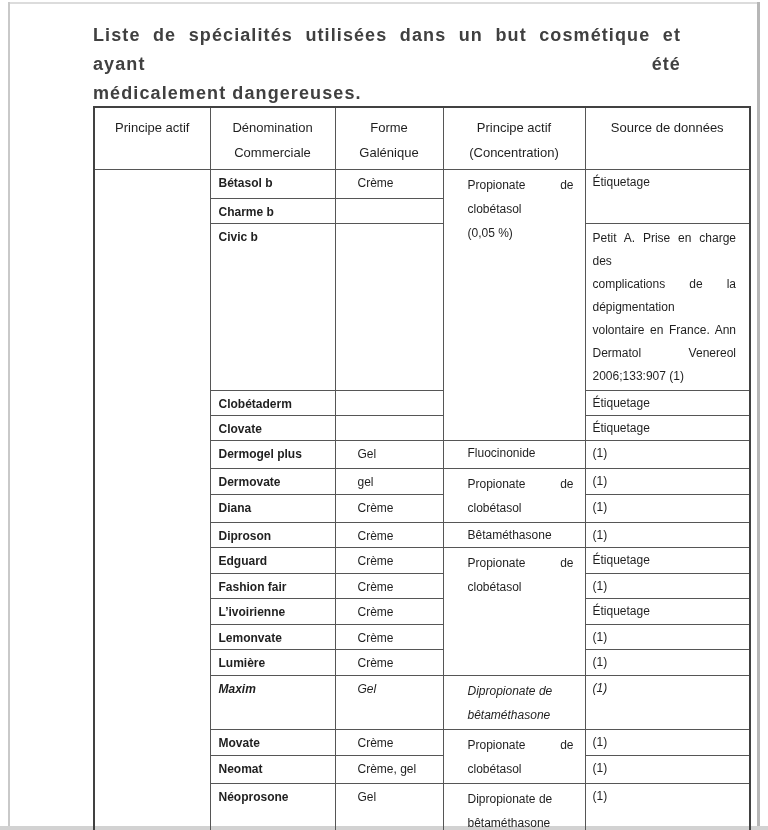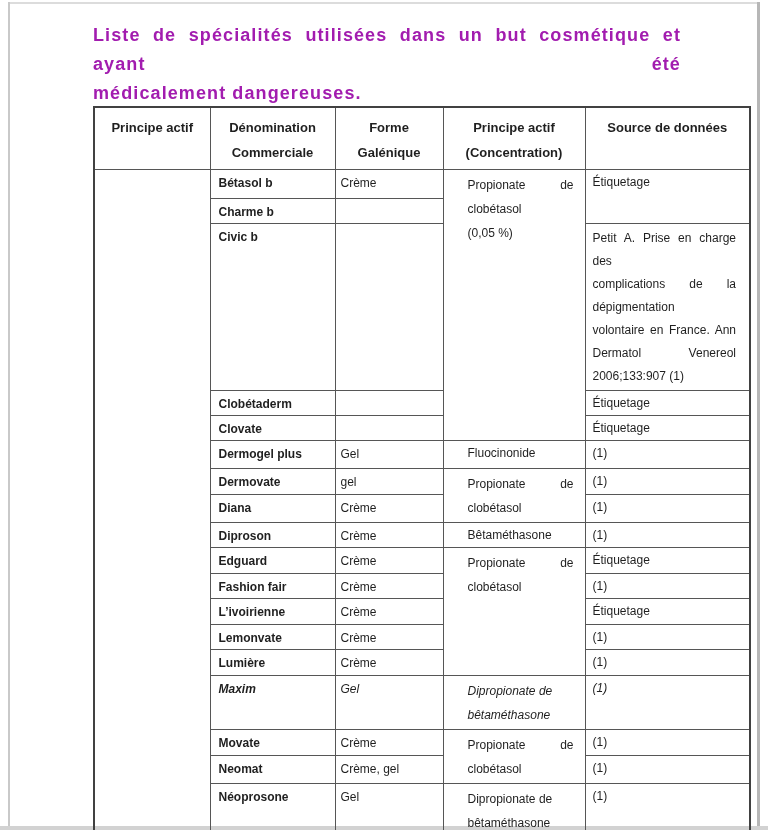--- a/index.html
+++ b/index.html
@@ -12,39 +12,39 @@
   }
   .edge{position:absolute}
   .edge-top{left:8px;right:9px;top:2px;height:2px;background:#dcdcdc}
   .edge-left{left:8px;top:2px;width:2px;bottom:0;background:#c9c9c9}
   .edge-right{left:757px;top:2px;width:3px;bottom:4px;background:#b7b7b7}
   .edge-bottom{left:0;right:0;top:826px;height:4px;background:#d2d2d2}
 
   .title{
     position:absolute;left:93px;top:21px;width:588px;
     font-size:18px;font-weight:bold;letter-spacing:1.1px;
-    line-height:29px;color:#a21caf;
+    line-height:29px;color:#404040;
   }
   .jl{text-align:justify;text-align-last:justify}
 
   table.tbl{
     position:absolute;left:93px;top:106px;width:656px;
     border-collapse:collapse;table-layout:fixed;
     border:2px solid #414141;
     font-size:12px;color:#1f1f1f;
   }
   th,td{border:1px solid #565656;vertical-align:top;overflow:hidden;padding:2px 6px}
   th{
-    font-size:13px;font-weight:bold;text-align:center;
+    font-size:13px;font-weight:normal;text-align:center;
     padding-top:7px;font-stretch:normal;
   }
   th .line{line-height:25px}
   td.principe{padding:0}
   td.name{font-weight:bold;padding:4px 4px 2px 8px;line-height:18px}
-  td.forme{padding:4px 4px 2px 5px;line-height:18px}
+  td.forme{padding:4px 4px 2px 22px;line-height:18px}
   td.conc{padding:3px 11px 2px 24px;line-height:18px}
   td.conc .line{line-height:24px}
   td.source{padding:3px 13px 2px 7px;line-height:18px}
   td.source .line{line-height:23px}
 </style>
 </head>
 <body>
 
 <div class="edge edge-top"></div>
 <div class="edge edge-left"></div>

